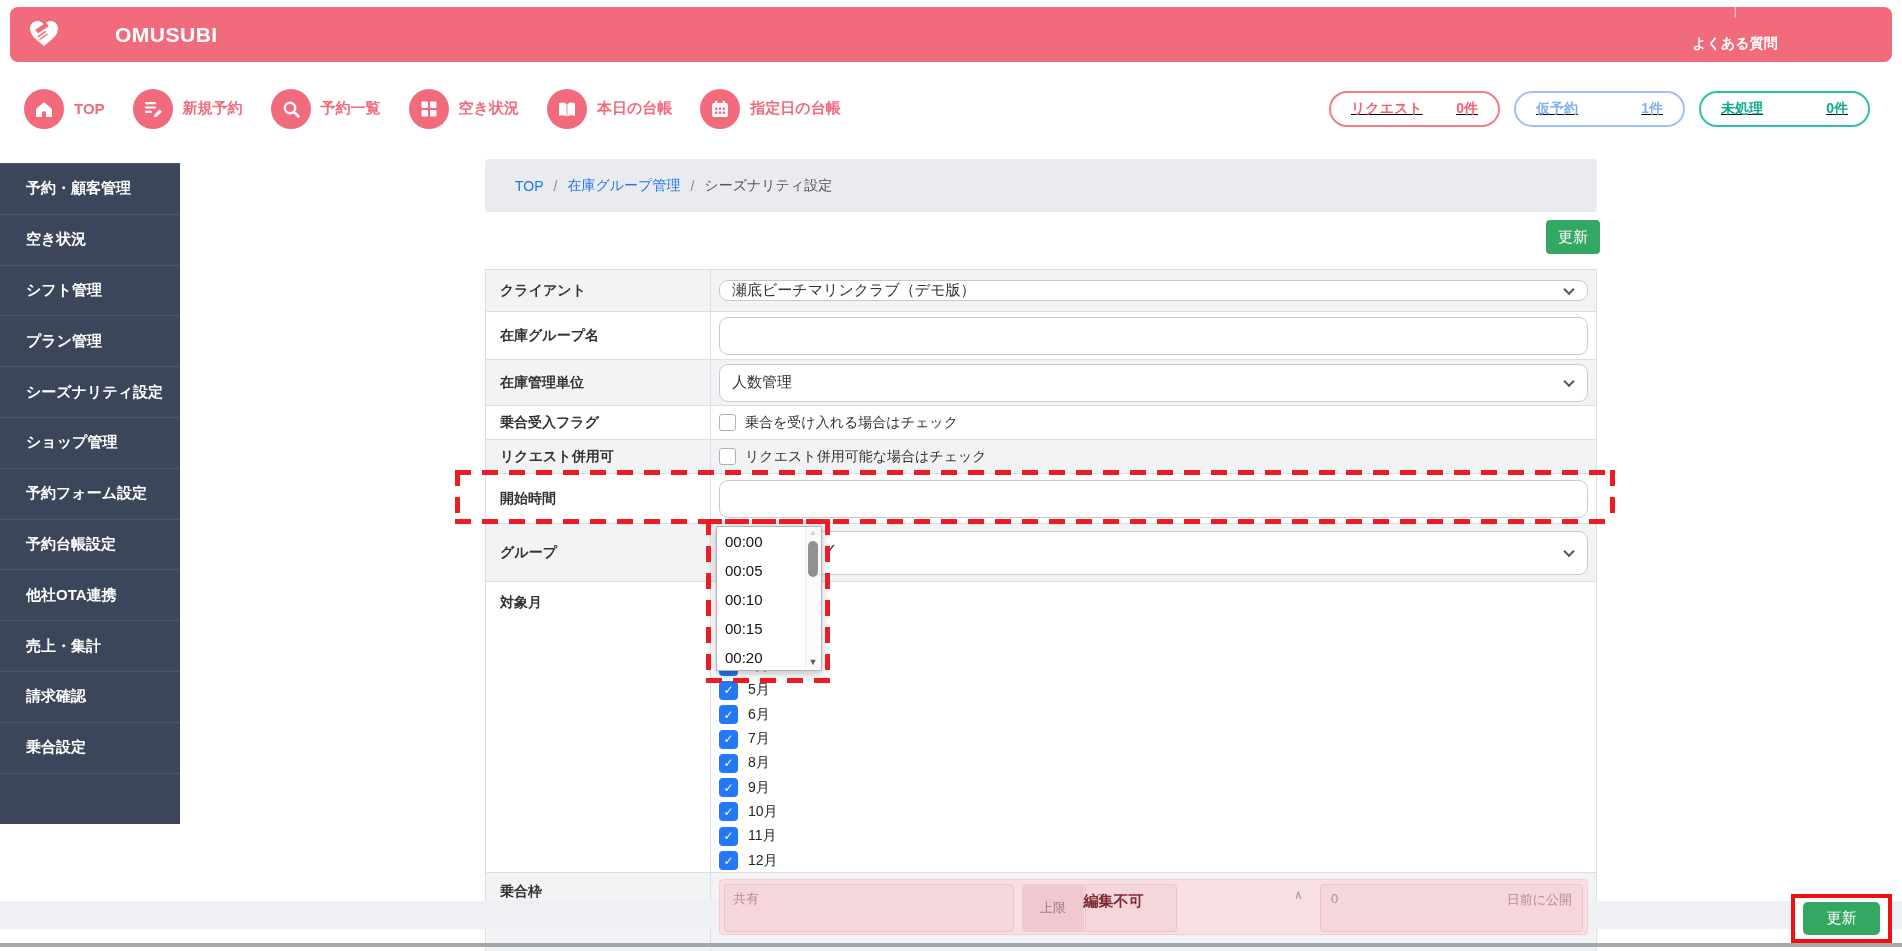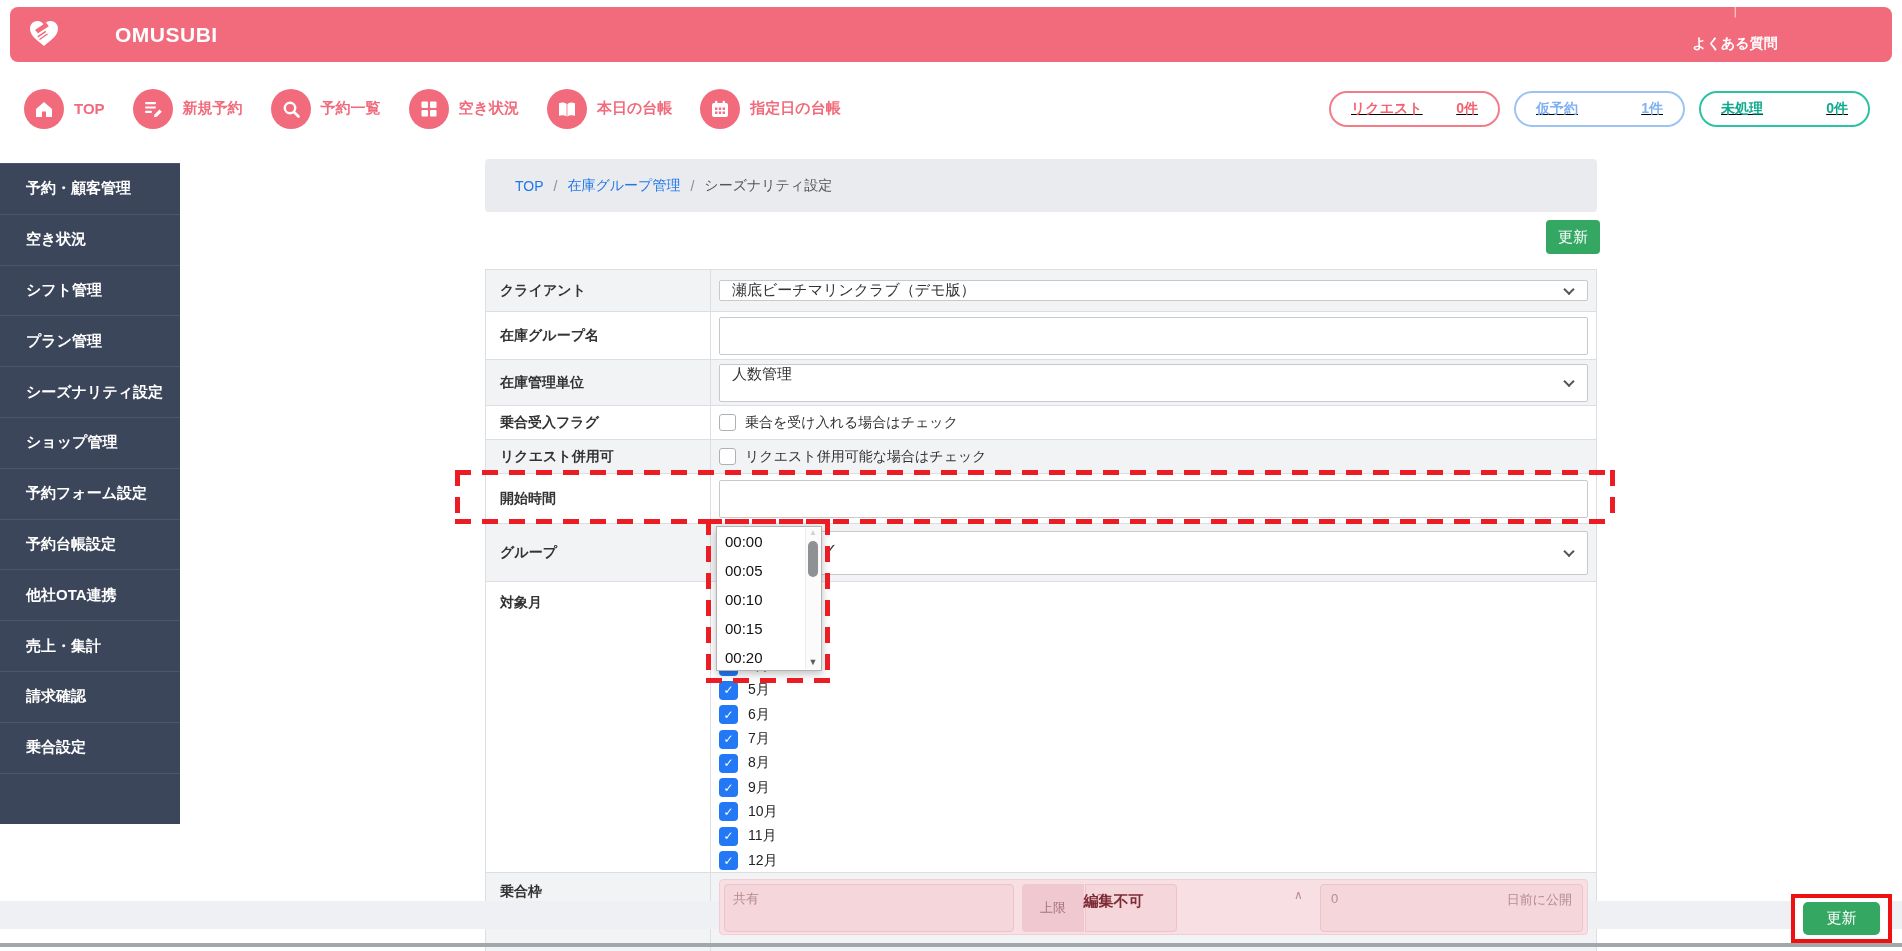--- a/index.html
+++ b/index.html
@@ -57,22 +57,22 @@
     font-family:"Liberation Sans","DejaVu Sans",sans-serif;}
   #btn-update-top{position:absolute;left:1546px;top:220px;width:54px;height:34px;}
   
   #form{position:absolute;left:485px;top:269px;width:1112px;border-top:1px solid var(--line);
     border-left:1px solid var(--line);border-right:1px solid var(--line);}
   .frow{display:flex;border-bottom:1px solid var(--line);}
   .frow.gray{background:#f2f3f5;}
   .flabel{width:225px;min-width:225px;padding-left:14px;display:flex;align-items:center;
     font-size:14px;font-weight:700;color:#333;border-right:1px solid var(--line);}
   .fval{flex:1;display:flex;align-items:center;padding:0 8px;position:relative;}
-  .sel,.tinput{background:#fff;border:1px solid #c6cacd;border-radius:2px;flex:1;
-    display:flex;align-items:flex-start;padding:0 12px;font-size:15px;color:#333;position:relative;}
+  .sel,.tinput{background:#fff;border:1px solid #c6cacd;border-radius:9px;flex:1;
+    display:flex;align-items:center;padding:0 12px;font-size:15px;color:#333;position:relative;}
   .tinput{outline:none;font-family:inherit;}
   .chev{position:absolute;right:14px;top:50%;width:8px;height:8px;border-right:2px solid #555;
     border-bottom:2px solid #555;transform:translateY(-70%) rotate(45deg);}
   .cbx{width:17px;height:17px;background:#fff;border:1px solid #adb1b6;border-radius:3px;
     margin-right:9px;flex:none;cursor:pointer;}
   .cbx-label{font-size:14px;color:#333;}
   
   .fval.block{display:block;padding-top:72px;}
   .month-item{height:24.3px;display:flex;align-items:center;}
   .mcb{width:19px;height:19px;border-radius:4px;background:var(--cbblue);display:flex;

